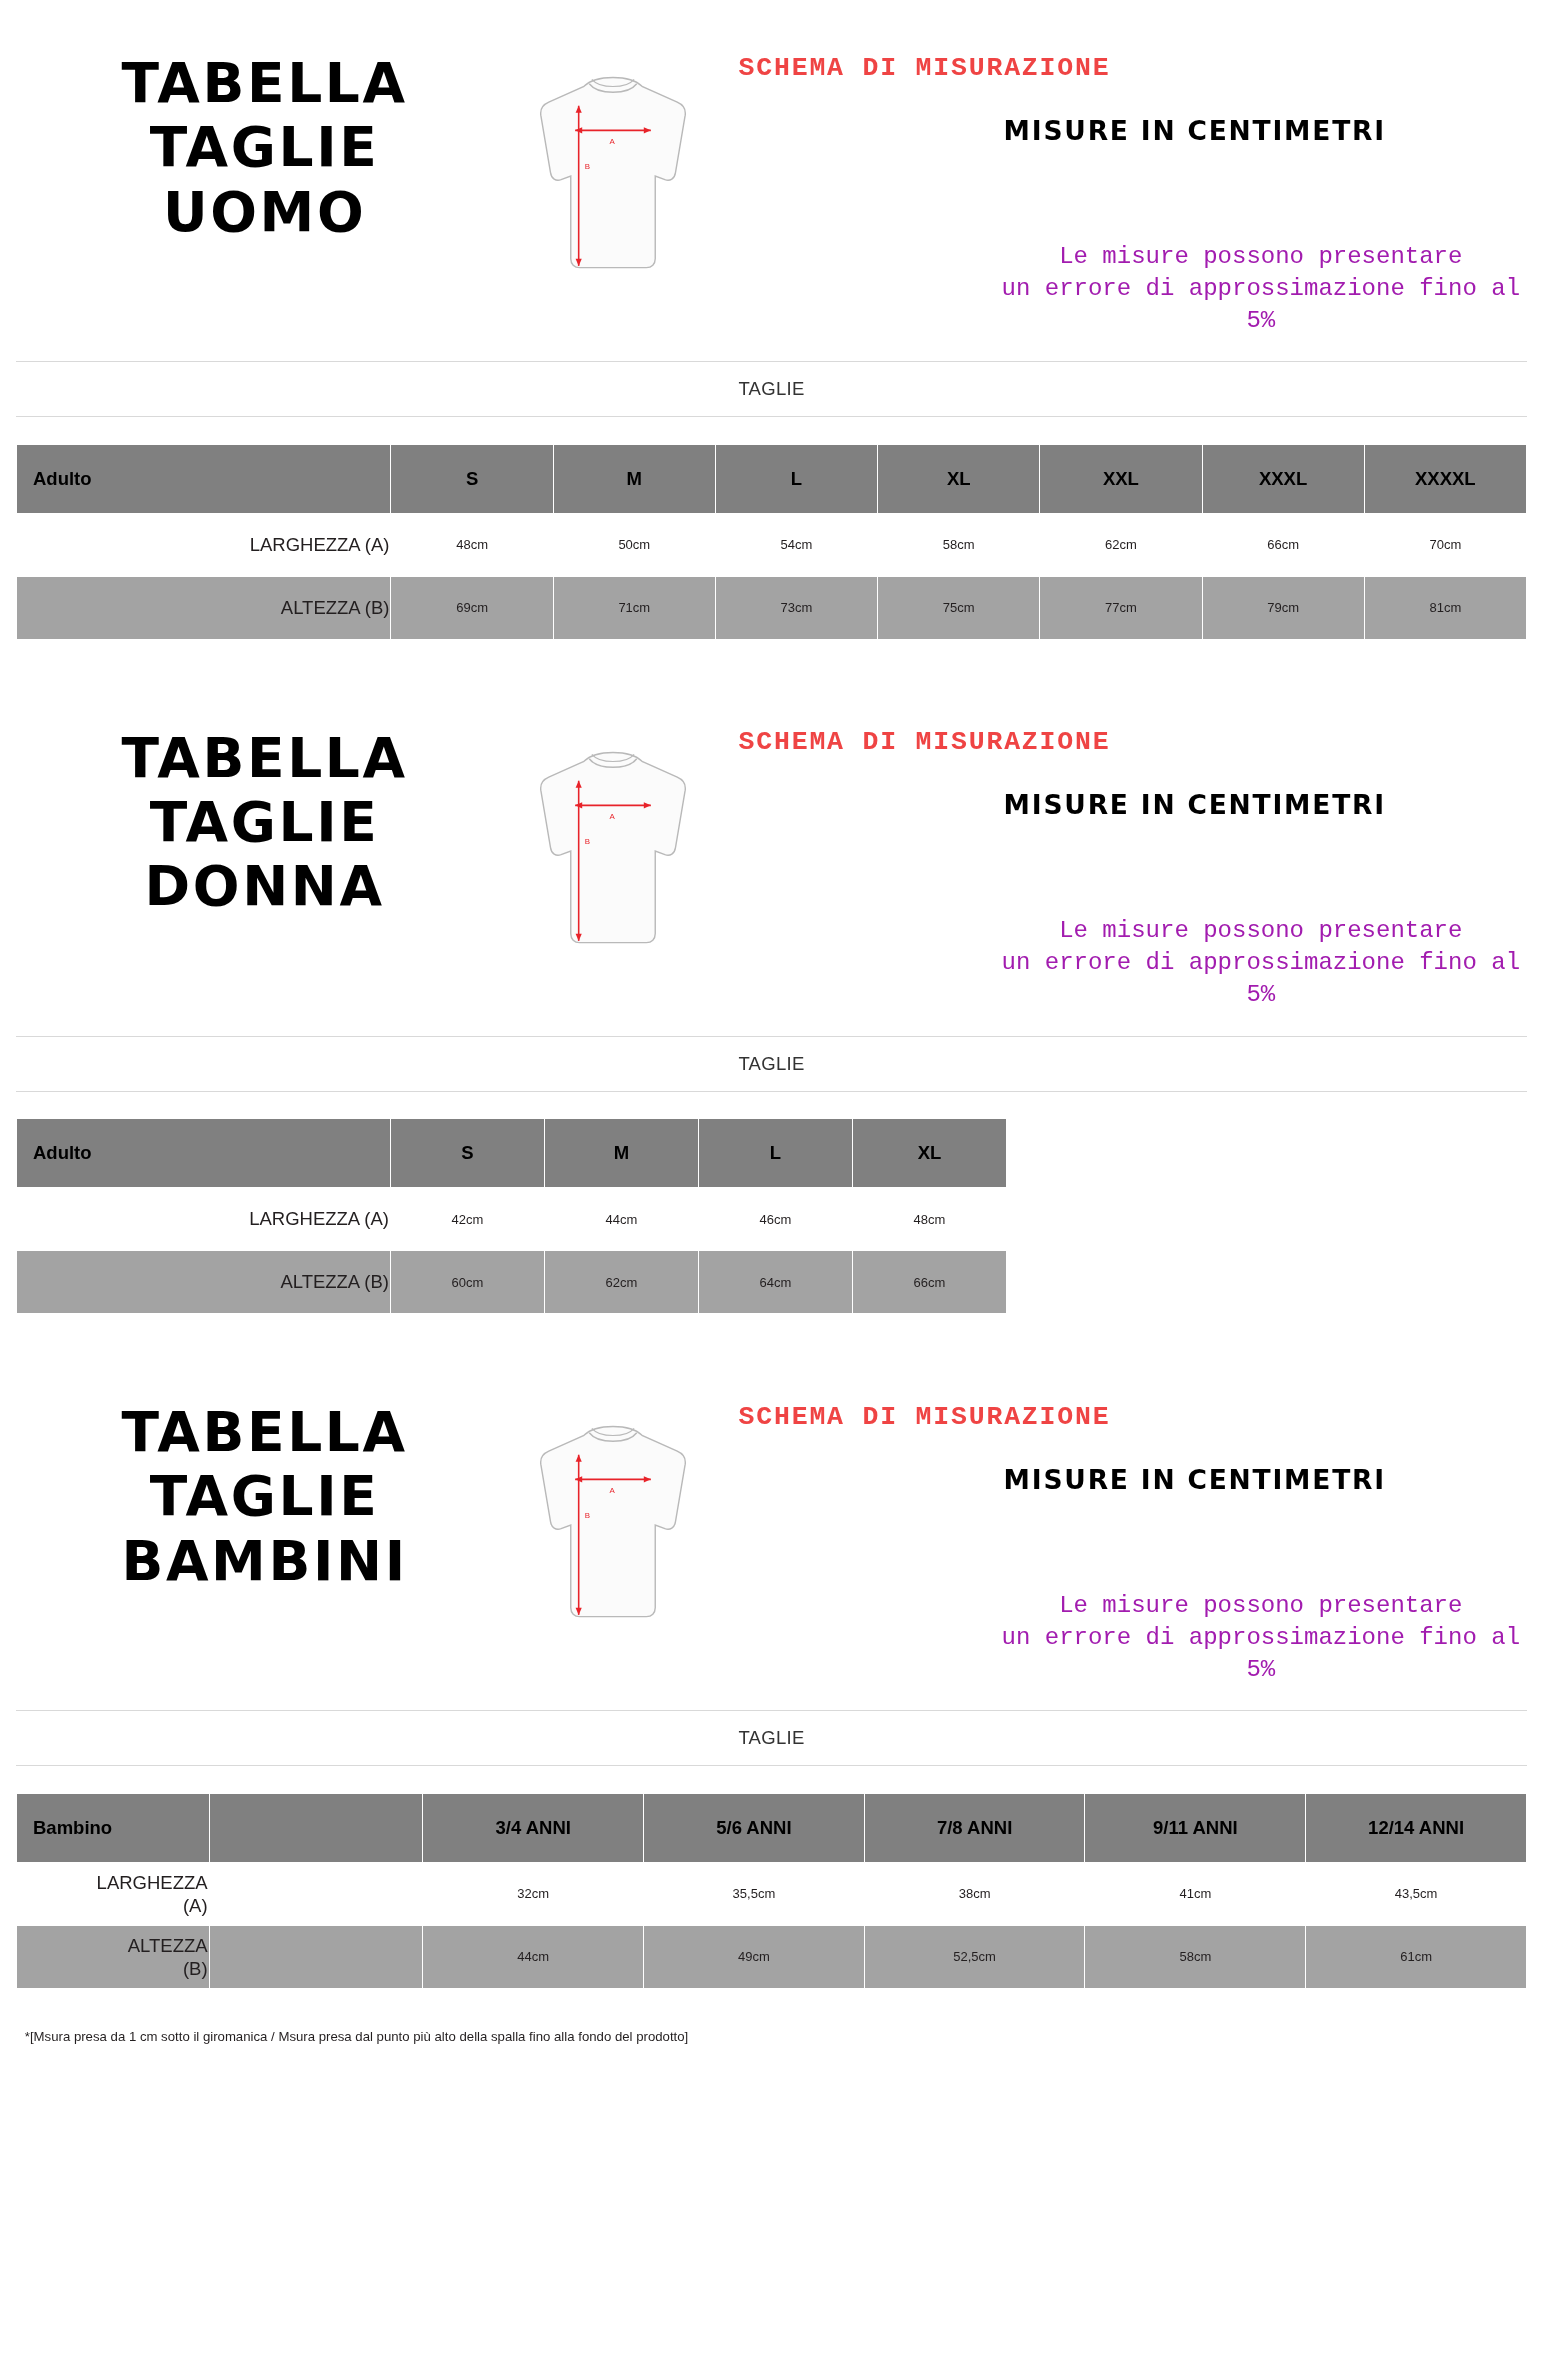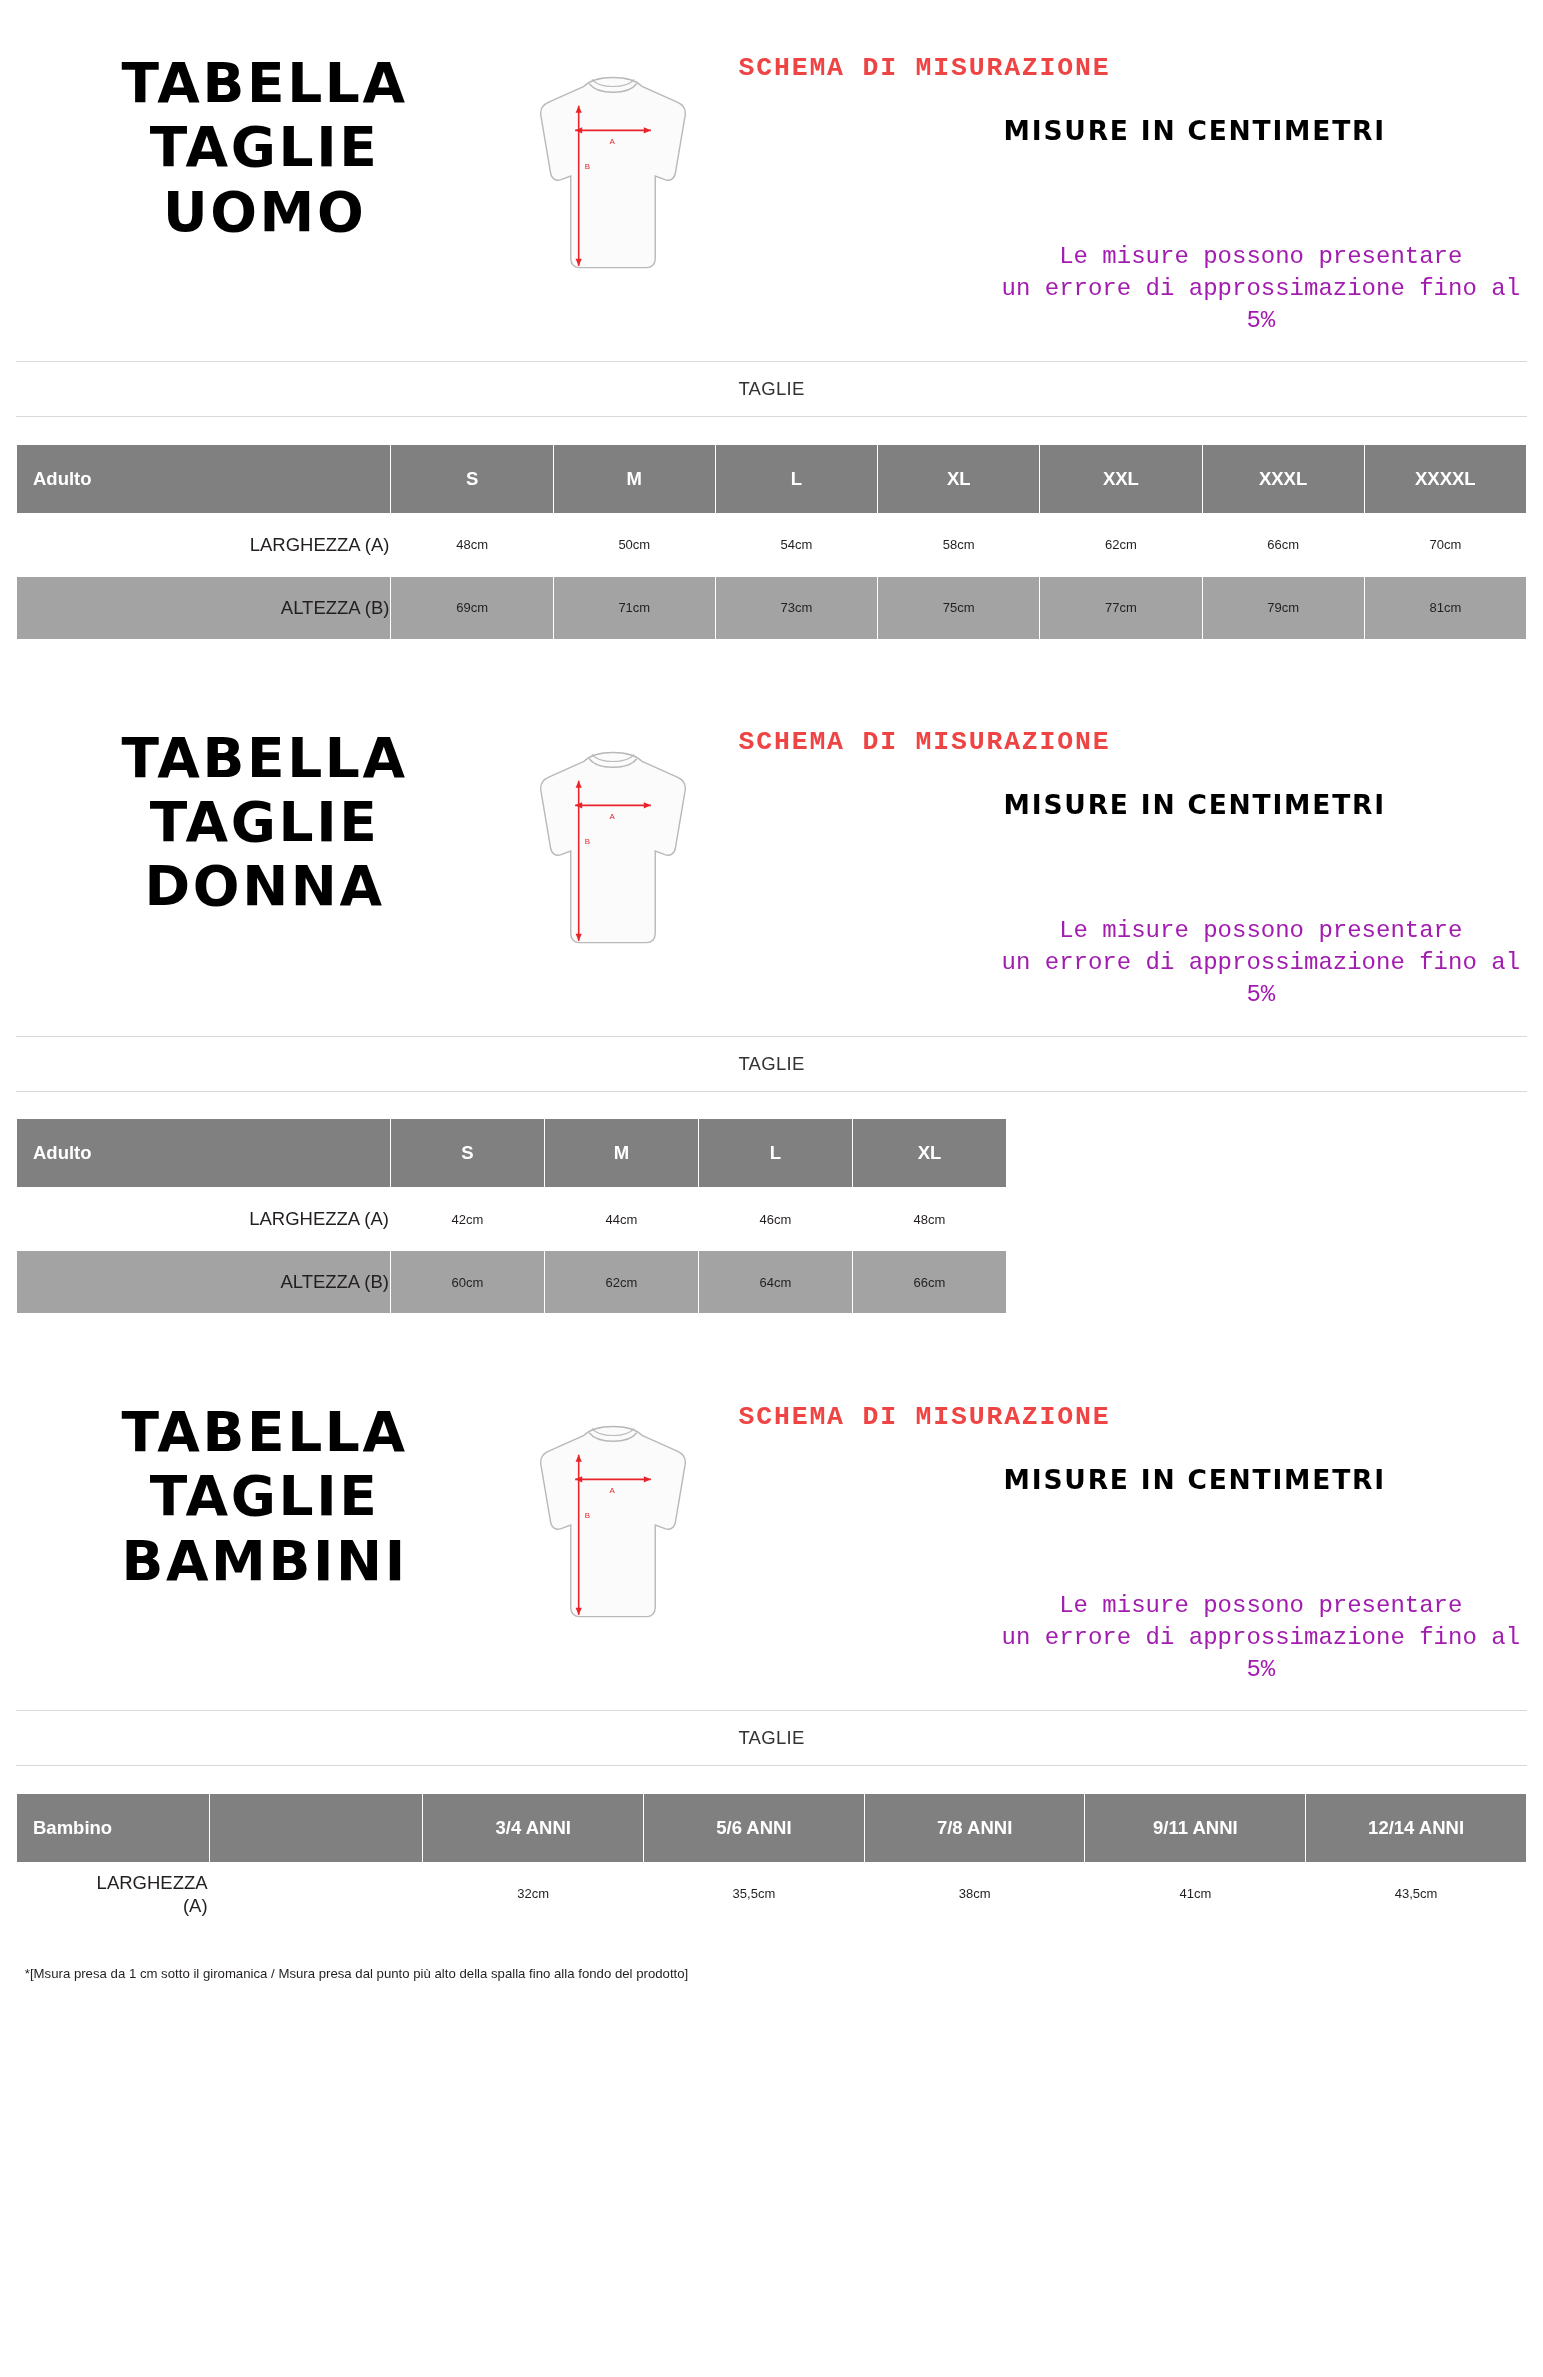--- a/index.html
+++ b/index.html
@@ -111,21 +111,21 @@
     font-weight: normal;
     font-size: 13px;
     color: #231f20;
     text-align: center;
     vertical-align: middle;
     height: 63px;
     box-sizing: border-box;
   }
   table.size th.hdr {
     background: #808080;
-    color: #ffffff;
+    color: #000000;
     font-size: 18.5px;
     font-weight: bold;
     height: 69px;
   }
   table.size th.hdr-label {
     text-align: left;
     padding-left: 16px;
   }
   table.size td.rowlab {
     text-align: right;
@@ -415,20 +415,32 @@
             <span>LARGHEZZA</span>
             <span>(A)</span>
           </td>
           <td></td>
           <td>32cm</td>
           <td>35,5cm</td>
           <td>38cm</td>
           <td>41cm</td>
           <td>43,5cm</td>
         </tr>
+        <tr class="band-grey">
+          <td class="rowlab">
+            <span>ALTEZZA</span>
+            <span>(B)</span>
+          </td>
+          <td></td>
+          <td>44cm</td>
+          <td>49cm</td>
+          <td>52,5cm</td>
+          <td>58cm</td>
+          <td>61cm</td>
+        </tr>
       </tbody>
     </table>
 
     <div class="footnote">*[Msura presa da 1 cm sotto il giromanica / Msura presa dal punto più alto della spalla fino alla fondo del prodotto]</div>
   </div>
 
 </div>
 
 
 </body></html>

